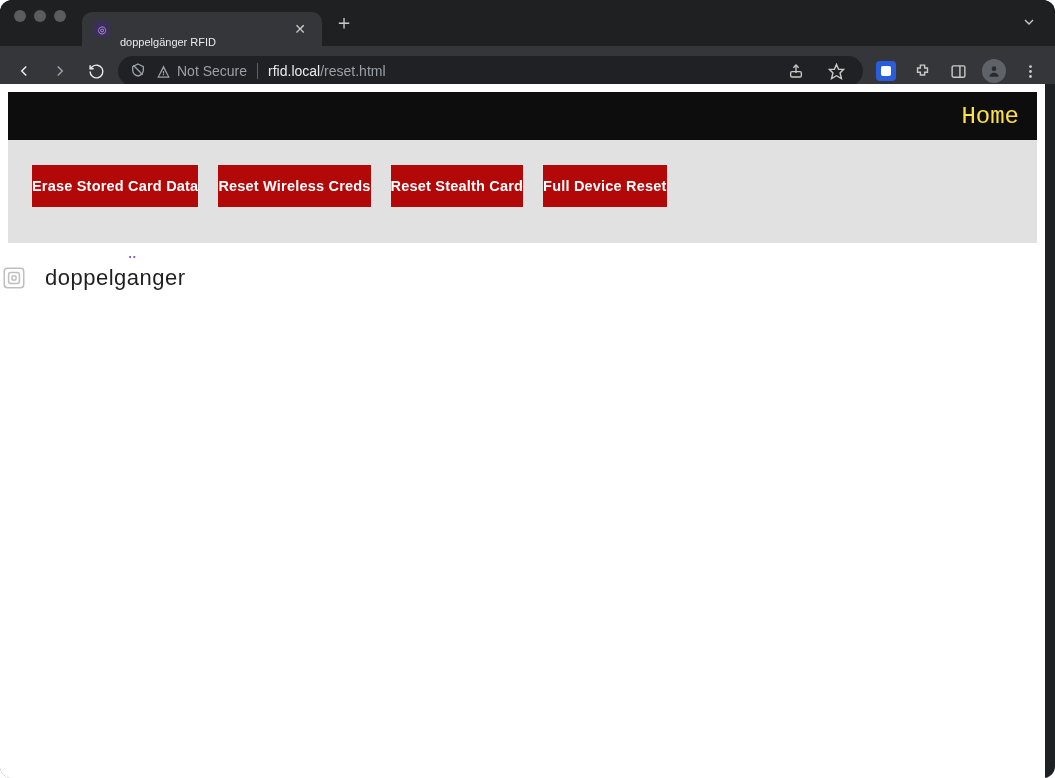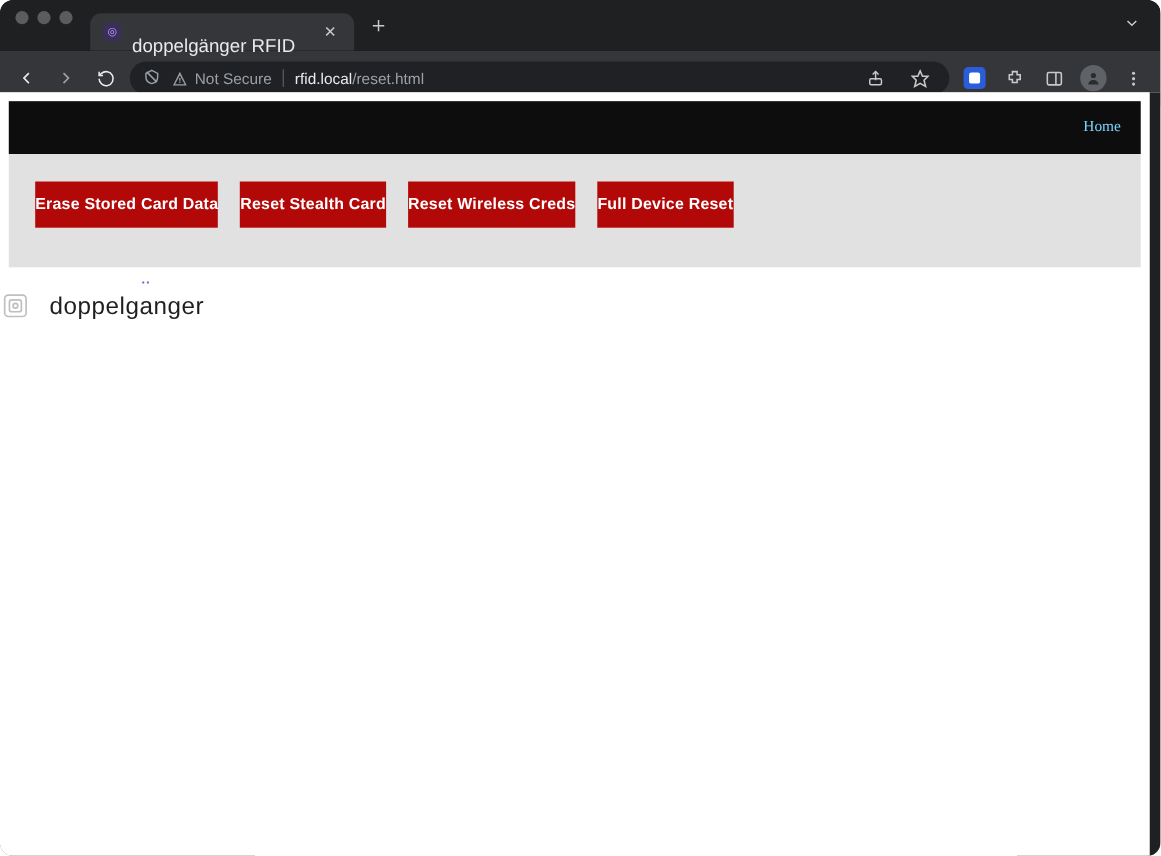--- a/index.html
+++ b/index.html
@@ -4,21 +4,21 @@
 <style>
   * { box-sizing: border-box; margin: 0; padding: 0; }
   html, body { width: 1055px; height: 778px; font-family: -apple-system, Helvetica, Arial, sans-serif; background:#fff; overflow:hidden; }
   
   .browser { width:1055px; height:778px; background:#000; border-radius:12px; position:relative; overflow:hidden; }
   .titlebar { height:46px; background:#1f2022; display:flex; align-items:flex-end; padding:0 8px; border-top-left-radius:12px; border-top-right-radius:12px; }
   .traffic { display:flex; gap:8px; align-items:center; height:100%; padding:0 8px 14px 6px;}
   .dot { width:12px; height:12px; border-radius:50%; background:#5c5c5e; }
   .tab { display:flex; align-items:center; gap:10px; background:#35363a; color:#e8eaed; height:34px; padding:0 12px; border-top-left-radius:10px; border-top-right-radius:10px; min-width:240px; margin-left:8px;}
   .tab .favicon { width:16px; height:16px; background:#3b2e58; border-radius:3px; display:flex; align-items:center; justify-content:center; font-size:10px; color:#c9a3ff;}
-  .tab .title { font-size:17px; flex:1; white-space:nowrap; overflow:hidden; text-overflow:ellipsis;margin-top:26px; }
+  .tab .title { font-size:11px; flex:1; white-space:nowrap; overflow:hidden; text-overflow:ellipsis;margin-top:26px; }
   .tab .close { color:#c7c7c7; font-size:14px; cursor:pointer; padding:2px 4px;}
   .newtab { color:#c9c9c9; font-size:20px; padding:6px 12px 10px; cursor:pointer;}
   .titlebar-spacer { flex:1; }
   .tabs-dropdown { color:#c9c9c9; padding:6px 10px 12px; cursor:pointer;}
   .toolbar { height:50px; background:#35363a; display:flex; align-items:center; gap:8px; padding:0 10px; }
   .navbtn { width:28px; height:28px; display:flex; align-items:center; justify-content:center; color:#9aa0a6; cursor:pointer; border-radius:50%; }
   .navbtn.enabled { color:#e8eaed; }
   .omnibox { flex:1; height:30px; background:#202124; border-radius:16px; display:flex; align-items:center; padding:0 12px; gap:10px; color:#9aa0a6; font-size:14px; }
   .omnibox .lock { display:flex; align-items:center; gap:6px; color:#9aa0a6;}
   .omnibox .lock svg { flex:none; }
@@ -31,21 +31,21 @@
   .ext-badge::after{ content:""; width:10px; height:10px; background:#fff; border-radius:2px;}
   .avatar { width:24px; height:24px; border-radius:50%; background:#5f6368; display:flex; align-items:center; justify-content:center;}
   .avatar svg{ width:14px; height:14px; fill:#2a2b2e;}
   
   .viewport { position:absolute; top:84px; left:0; right:0; bottom:0; background:#fff; }
   .scrollbar-gutter { position:absolute; right:0; top:0; bottom:0; width:10px; background:#1f2022; }
   .page { position:absolute; inset:0; right:10px; background:#fff; }
   
   .wrap { margin:8px; background:#e1e1e1; }
   .nav { background:#0d0d0d; height:48px; display:flex; align-items:center; justify-content:flex-end; padding:0 18px; }
-  .nav a { color:#7dd3fc; text-decoration:none; font-family: Liberation Serif, serif; font-size:14px; cursor:pointer;}
+  .nav a { color:#fde047; text-decoration:none; font-family: Liberation Mono, monospace; font-size:24px; cursor:pointer;}
   .btns { padding:25px 24px 36px; display:flex; gap:20px; }
   .bigbtn { background:#b30808; color:#fff; border:none; height:42px; font-size:14.5px; font-weight:600; cursor:pointer; letter-spacing:0.2px; font-family: -apple-system, Helvetica, Arial, sans-serif;}
   .footer-logo { display:flex; align-items:center; gap:18px; padding:14px 0 0 0; margin-left:1px;}
   .footer-logo .mark { width:26px; height:26px; color:#bfbfbf; }
   .footer-logo .word { font-size:22px; letter-spacing:0.5px; color:#1f1f1f; position:relative; font-weight:500;}
   .footer-logo .umlaut { position:relative; }
   .footer-logo .umlaut::before { content:"¨"; position:absolute; top:-14px; left:2px; color:#8a56d6; font-size:22px;}
 </style>
 </head>
 <body>
@@ -156,22 +156,22 @@
   <div class="viewport">
     <div class="scrollbar-gutter"></div>
     <div class="page">
 
       <div class="wrap">
         <div class="nav">
           <a>Home</a>
         </div>
         <div class="btns">
           <button class="bigbtn">Erase Stored Card Data</button>
+          <button class="bigbtn">Reset Wireless Creds</button>
           <button class="bigbtn">Reset Stealth Card</button>
-          <button class="bigbtn">Reset Wireless Creds</button>
           <button class="bigbtn">Full Device Reset</button>
         </div>
       </div>
 
       <div class="footer-logo">
         <span class="mark">
           <svg viewBox="0 0 24 24" width="26" height="26" fill="none" stroke="#bfbfbf" stroke-width="1.4">
               <rect x="3" y="3" width="18" height="18" rx="3"></rect>
               <rect x="7" y="7" width="10" height="10" rx="2"></rect>
               <circle cx="12" cy="12" r="2"></circle>

